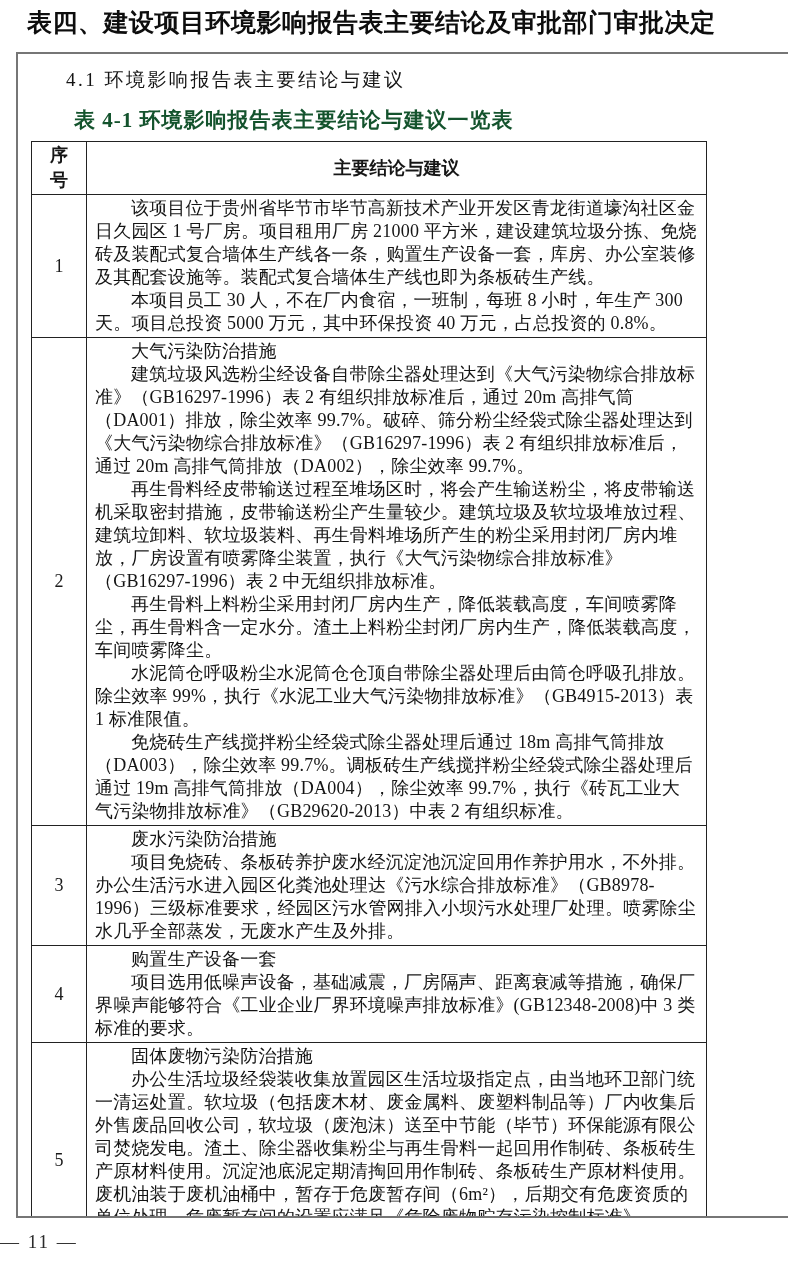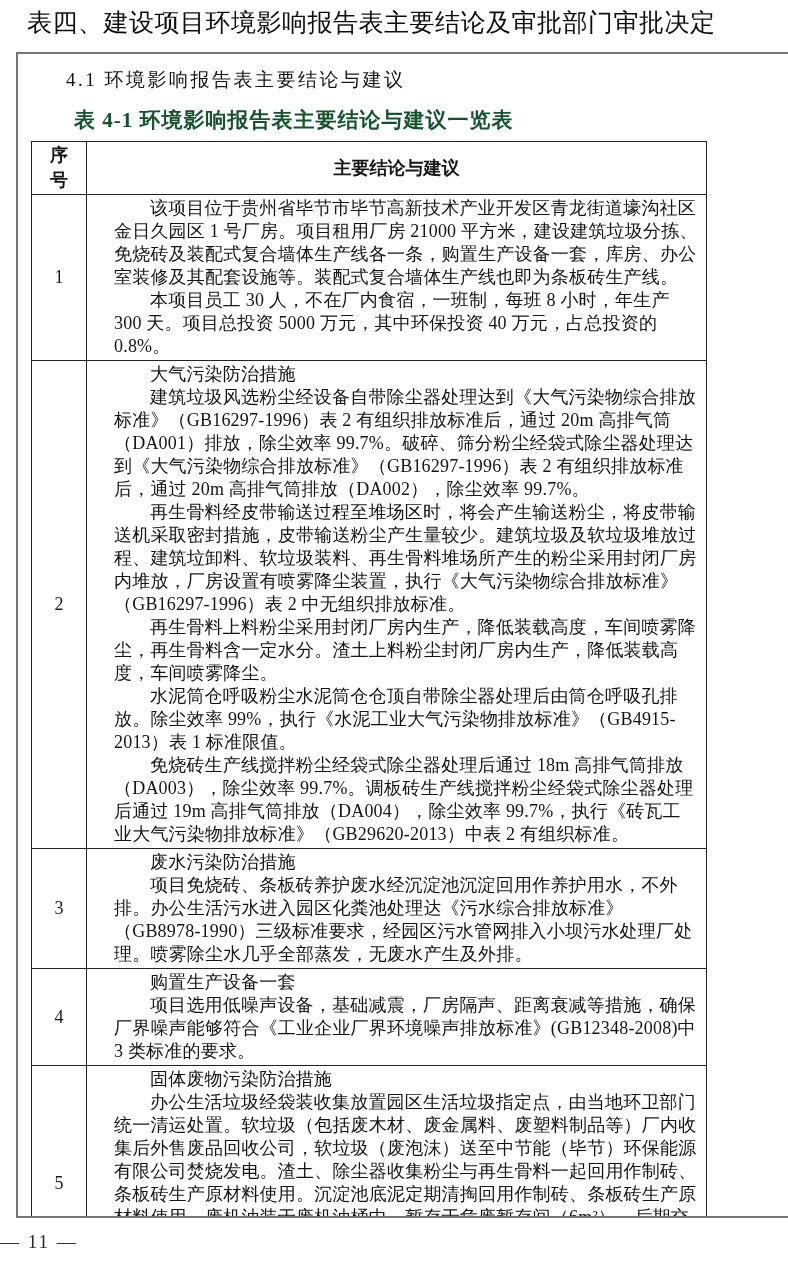--- a/index.html
+++ b/index.html
@@ -4,21 +4,21 @@
 <style>
   html,body { margin:0; padding:0; }
   body {
     width:788px; height:1277px; position:relative;
     background:#ffffff; color:#161616;
     font-family:"Liberation Serif","DejaVu Serif",serif;
     overflow:hidden;
   }
   .doc-title {
     position:absolute; top:6px; left:27px;
-    font-size:25px; font-weight:400;
+    font-size:25px; font-weight:700;
     font-family:"Liberation Sans","DejaVu Sans",sans-serif;
     letter-spacing:0.5px;
     color:#0d0d0d;
   }
   .outer-box {
     position:absolute; left:4px; top:52px;
     width:780px; height:1166px;
     border:2px solid #767676;
     box-sizing:border-box;
     overflow:hidden;
@@ -54,21 +54,21 @@
   }
   .index-head-inner {
     display:inline-block; width:1.1em;
     line-height:25px; word-break:break-all;
   }
   td.cell-index {
     text-align:center; vertical-align:middle;
     font-size:18px; color:#1a1a1a;
   }
   td.cell-content {
-    padding:2px 8px 2px 27px;
+    padding:2px 8px 2px 8px;
     font-size:18px; line-height:23px;
     color:#141414;
     vertical-align:top;
   }
   td.cell-content p {
     margin:0; text-indent:2em;
     letter-spacing:0.2px;
   }
   .page-footer {
     position:absolute; left:0; top:1231px; width:788px;
@@ -111,21 +111,21 @@
             <p>再生骨料经皮带输送过程至堆场区时，将会产生输送粉尘，将皮带输送机采取密封措施，皮带输送粉尘产生量较少。建筑垃圾及软垃圾堆放过程、建筑垃卸料、软垃圾装料、再生骨料堆场所产生的粉尘采用封闭厂房内堆放，厂房设置有喷雾降尘装置，执行《大气污染物综合排放标准》（GB16297-1996）表 2 中无组织排放标准。</p>
             <p>再生骨料上料粉尘采用封闭厂房内生产，降低装载高度，车间喷雾降尘，再生骨料含一定水分。渣土上料粉尘封闭厂房内生产，降低装载高度，车间喷雾降尘。</p>
             <p>水泥筒仓呼吸粉尘水泥筒仓仓顶自带除尘器处理后由筒仓呼吸孔排放。除尘效率 99%，执行《水泥工业大气污染物排放标准》（GB4915-2013）表 1 标准限值。</p>
             <p>免烧砖生产线搅拌粉尘经袋式除尘器处理后通过 18m 高排气筒排放（DA003），除尘效率 99.7%。调板砖生产线搅拌粉尘经袋式除尘器处理后通过 19m 高排气筒排放（DA004），除尘效率 99.7%，执行《砖瓦工业大气污染物排放标准》（GB29620-2013）中表 2 有组织标准。</p>
           </td>
         </tr>
         <tr>
           <td class="cell-index">3</td>
           <td class="cell-content">
             <p>废水污染防治措施</p>
-            <p>项目免烧砖、条板砖养护废水经沉淀池沉淀回用作养护用水，不外排。办公生活污水进入园区化粪池处理达《污水综合排放标准》（GB8978-1990）三级标准要求，经园区污水管网排入小坝污水处理厂处理。喷雾除尘水几乎全部蒸发，无废水产生及外排。</p>
+            <p>项目免烧砖、条板砖养护废水经沉淀池沉淀回用作养护用水，不外排。办公生活污水进入园区化粪池处理达《污水综合排放标准》（GB8978-1996）三级标准要求，经园区污水管网排入小坝污水处理厂处理。喷雾除尘水几乎全部蒸发，无废水产生及外排。</p>
           </td>
         </tr>
         <tr>
           <td class="cell-index">4</td>
           <td class="cell-content">
             <p>购置生产设备一套</p>
             <p>项目选用低噪声设备，基础减震，厂房隔声、距离衰减等措施，确保厂界噪声能够符合《工业企业厂界环境噪声排放标准》(GB12348-2008)中 3 类标准的要求。</p>
           </td>
         </tr>
         <tr>

